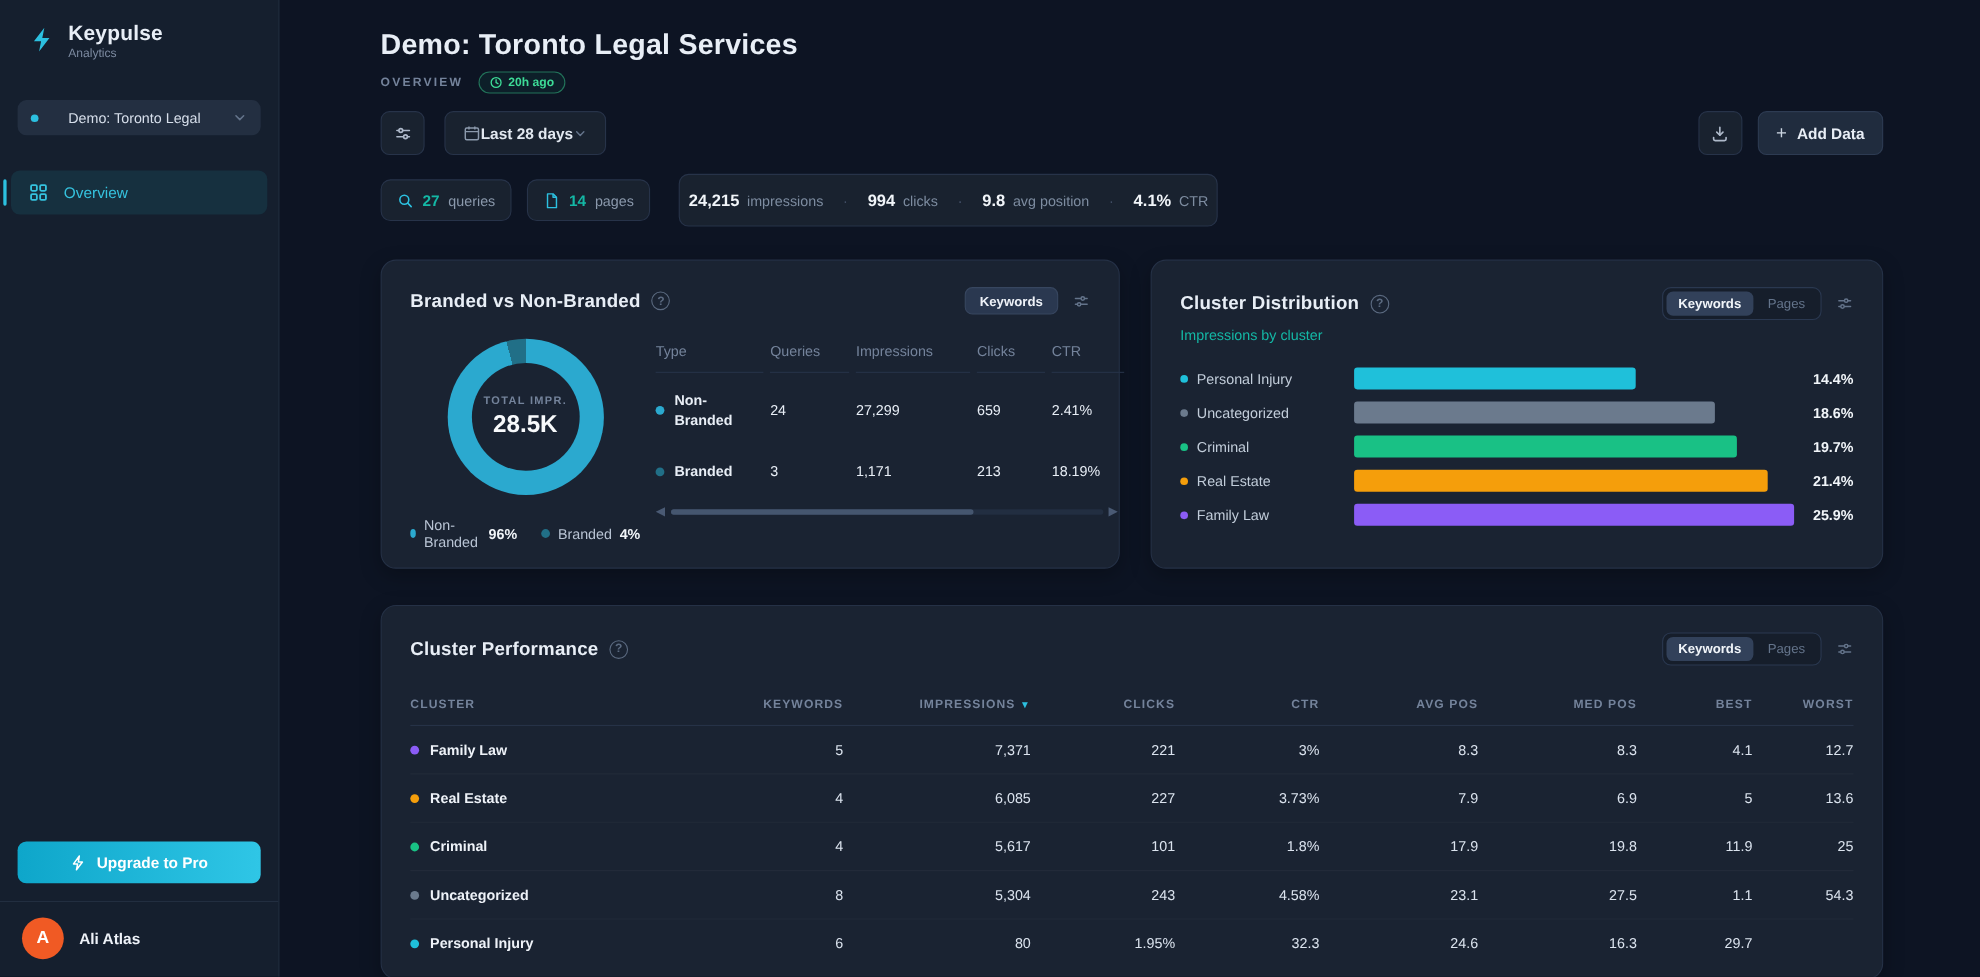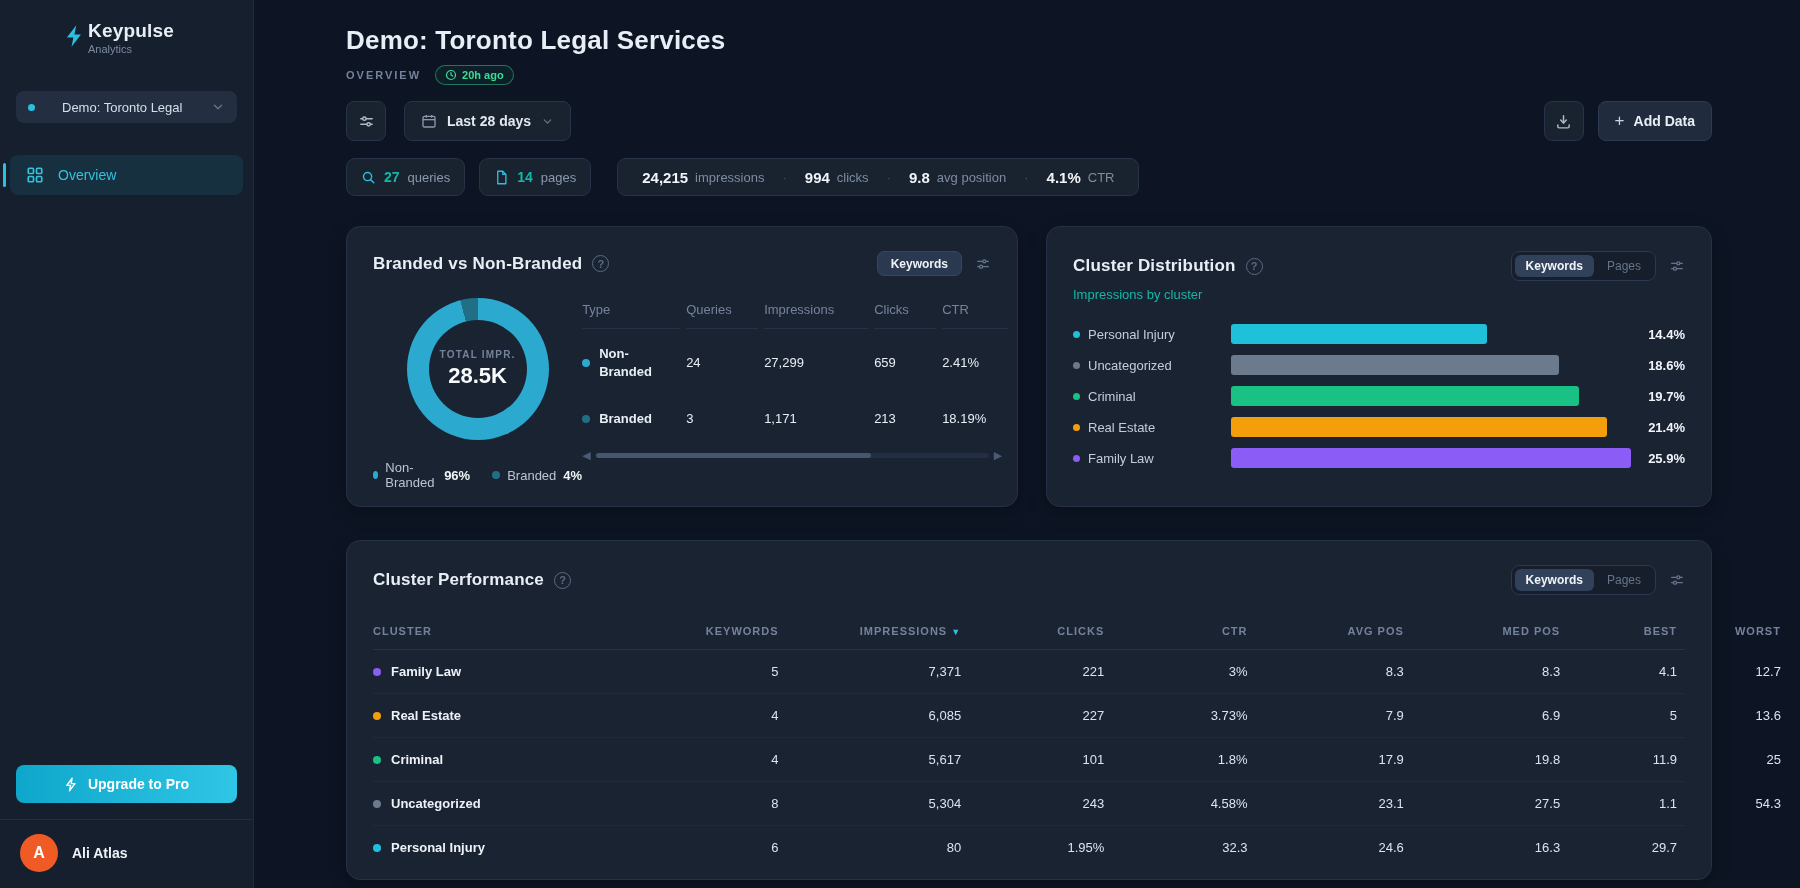--- a/index.html
+++ b/index.html
@@ -11,21 +11,21 @@
     font-family:"Liberation Sans","DejaVu Sans",sans-serif;
   }
   svg { display:block; }
 
   
   .sidebar {
     width:254px; height:100%; background:#151f2e;
     border-right:1px solid #1f2b3c;
     display:flex; flex-direction:column; flex-shrink:0;
   }
-  .brand { display:flex; align-items:flex-start; padding:20px 22px 10px 26px;margin-left:36px; }
+  .brand { display:flex; align-items:flex-start; gap:10px; padding:20px 22px 10px 26px; }
   .brand-bolt { color:#2cc0e0; margin-top:3px; }
   .brand-name { font-size:19px; font-weight:bold; letter-spacing:.2px; }
   .brand-sub { font-size:11px; color:#7c8aa0; margin-top:1px; }
   .project-pill {
     margin:26px 16px 0 16px; height:32px; background:#232f41; border-radius:8px;
     display:flex; align-items:center; gap:27px; padding:0 12px; cursor:pointer;
   }
   .project-dot { width:7px; height:7px; border-radius:50%; background:#2cc0e0; flex-shrink:0; }
   .project-label { font-size:13px; color:#d7dfeb; white-space:nowrap; overflow:hidden; flex:1; }
   .project-chev { color:#64748b; flex-shrink:0; }
@@ -69,21 +69,21 @@
     border:1px solid rgba(61,220,151,.45); border-radius:999px;
     background:rgba(16,185,129,.07); color:#3ddc97; font-size:11px; font-weight:bold;
   }
   .controls-row { display:flex; align-items:center; margin-top:16px; }
   .icon-btn {
     width:40px; height:40px; border-radius:8px; background:#19222f; border:1px solid #273349;
     display:flex; align-items:center; justify-content:center; color:#aeb9ca; cursor:pointer;
   }
   .date-btn {
     margin-left:18px; height:40px; border-radius:8px; background:#19222f; border:1px solid #273349;
-    display:flex; align-items:center; gap:10px; padding:0 16px; cursor:pointer;
+    display:flex; align-items:center; padding:0 16px; cursor:pointer;
   }
   .date-btn .cal { color:#8b99ac; }
   .date-label { font-size:14px; color:#e2e8f0; font-weight:bold; }
   .date-chev { color:#64748b; }
   .controls-right { margin-left:auto; display:flex; align-items:center; gap:14px; }
   .add-btn {
     height:40px; border-radius:8px; background:#202c3e; border:1px solid #2d3b52;
     display:flex; align-items:center; gap:9px; padding:0 16px; cursor:pointer;
     color:#e8eef6; font-size:14px; font-weight:bold; font-family:inherit;
   }
@@ -91,22 +91,22 @@
 
   .stats-row { display:flex; align-items:center; gap:14px; margin-top:17px; }
   .stat-pill {
     height:38px; border-radius:9px; background:#19222f; border:1px solid #273349;
     display:flex; align-items:center; gap:8px; padding:0 14px; cursor:pointer;
   }
   .stat-pill .sicon { color:#2cc0e0; }
   .stat-num { font-size:14px; font-weight:bold; color:#14b8a6; }
   .stat-word { font-size:13px; color:#8b99ac; }
   .metrics-pill {
-    height:38px; border-radius:9px; background:#19222f; border:1px solid #273349;
-    display:flex; align-items:center; gap:10px; padding:0 24px; margin-left:12px;
+    height:48px; border-radius:9px; background:#19222f; border:1px solid #273349;
+    display:flex; align-items:center; gap:10px; padding:0 8px; margin-left:12px;
   }
   .metric { display:flex; align-items:center; gap:7px; }
   .metric-value { font-size:15px; font-weight:bold; color:#f1f5f9; }
   .metric-label { font-size:13px; color:#7d8ca0; }
   .metric-sep { color:#46536b; font-size:13px; padding:0 8px; }
 
   
   .cards-row1 { display:flex; gap:28px; margin-top:30px; }
   .card {
     background:#1a2332; border:1px solid #253146; border-radius:14px;
@@ -144,21 +144,21 @@
     position:absolute; inset:22px; border-radius:50%; background:#1a2332;
     display:flex; flex-direction:column; align-items:center; justify-content:center; gap:3px;
   }
   .donut-center-label { font-size:10px; letter-spacing:1.2px; color:#74839b; font-weight:bold; }
   .donut-center-value { font-size:22px; font-weight:bold; color:#f8fafc; }
   .donut-legend { display:flex; gap:22px; margin-top:20px; align-items:center; }
   .leg-item { display:flex; align-items:center; gap:7px; font-size:13px; color:#b9c4d4; }
   .leg-dot { width:8px; height:8px; border-radius:50%; }
   .leg-pct { font-weight:bold; color:#f1f5f9; }
 
-  .btable { flex:1; margin-top:4px; }
+  .btable { flex:1; margin-left:14px; margin-top:4px; }
   .btable-grid { display:grid; grid-template-columns:98px 72px 104px 62px 66px; column-gap:6px; }
   .bth { font-size:13px; color:#74839b; padding-bottom:11px; border-bottom:1px solid #263247; }
   .btd { font-size:13px; color:#e8eef6; display:flex; align-items:center; }
   .btd.first { gap:9px; font-weight:bold; }
   .brow-pad { padding-top:16px; padding-bottom:14px; }
   .bdot { width:8px; height:8px; border-radius:50%; flex-shrink:0; }
   .btype { line-height:1.35; }
   .hscroll { display:flex; align-items:center; gap:5px; margin-top:8px; padding-right:6px; }
   .hs-arrow { color:#4a5a74; font-size:11px; line-height:1; }
   .hs-track { flex:1; height:5px; border-radius:3px; background:#222e41; position:relative; }
@@ -170,21 +170,21 @@
   .cd-row { display:flex; align-items:center; height:20px; }
   .cd-label-wrap { width:158px; display:flex; align-items:center; gap:8px; flex-shrink:0; }
   .cd-dot { width:7px; height:7px; border-radius:50%; flex-shrink:0; }
   .cd-label { font-size:13px; color:#c2cdda; }
   .cd-track { flex:1; height:20px; }
   .cd-bar { height:20px; border-radius:3px; }
   .cd-val { width:54px; text-align:right; font-size:13px; font-weight:bold; color:#f1f5f9; flex-shrink:0; }
 
   
   .perf-table { margin-top:20px; }
-  .perf-grid { display:grid; grid-template-columns:20% 10% 13% 10% 10% 11% 11% 8% 7%; align-items:center;gap:12px; }
+  .perf-grid { display:grid; grid-template-columns:20% 10% 13% 10% 10% 11% 11% 8% 7%; align-items:center; }
   .pth {
     font-size:11px; letter-spacing:1px; color:#74839b; font-weight:bold;
     text-align:right; padding:10px 0 12px 0;
   }
   .pth.left { text-align:left; }
   .pth .sort { color:#2cc0e0; font-size:9px; margin-left:4px; }
   .perf-head-row { border-bottom:1px solid #263247; }
   .ptd { font-size:13px; color:#dbe3ee; text-align:right; padding:14px 0; }
   .ptd.left { text-align:left; display:flex; align-items:center; gap:10px; font-weight:bold; color:#eef2f8; }
   .perf-body .perf-grid { border-bottom:1px solid rgba(255,255,255,.035); }

